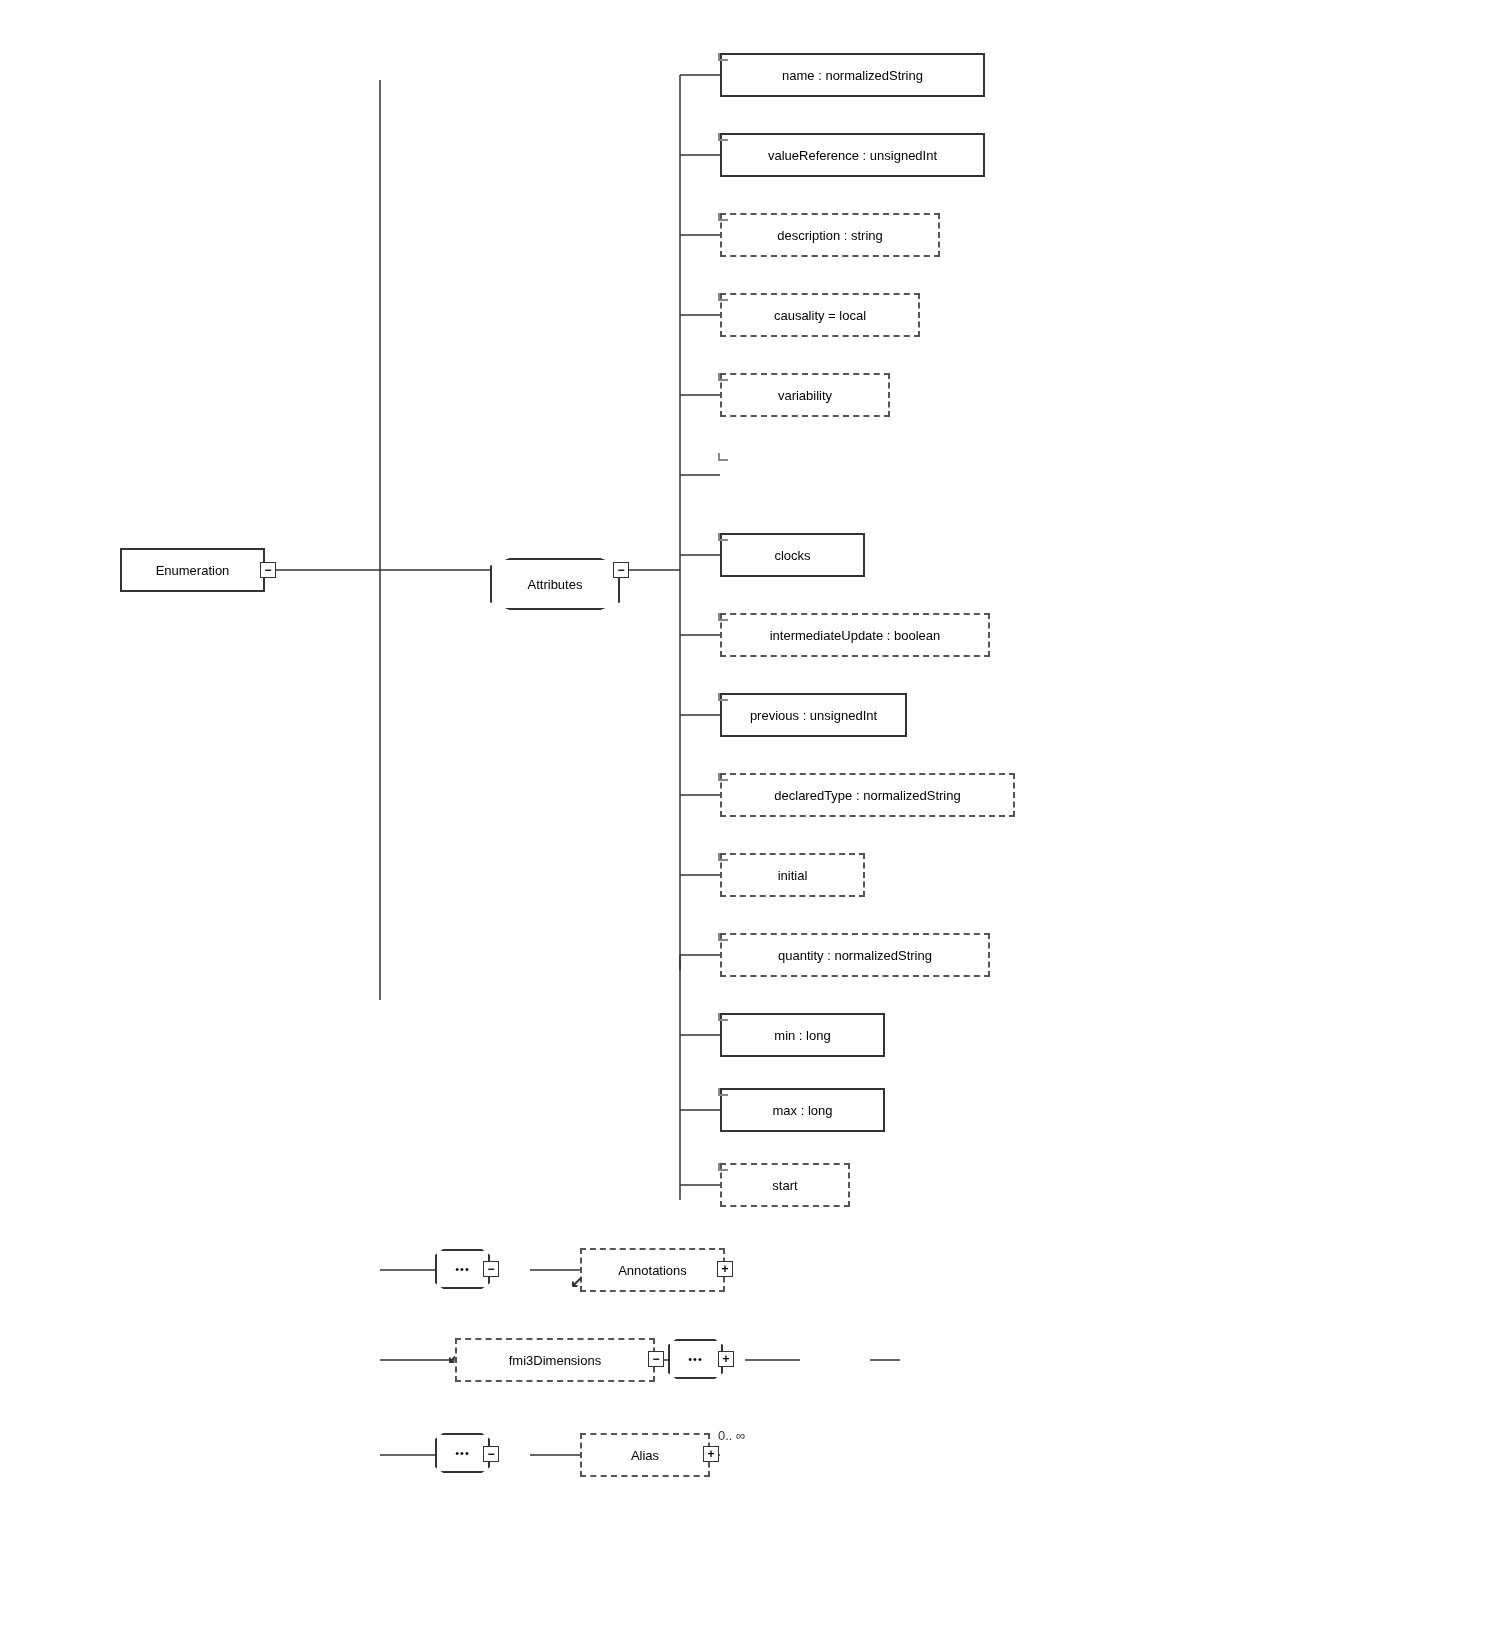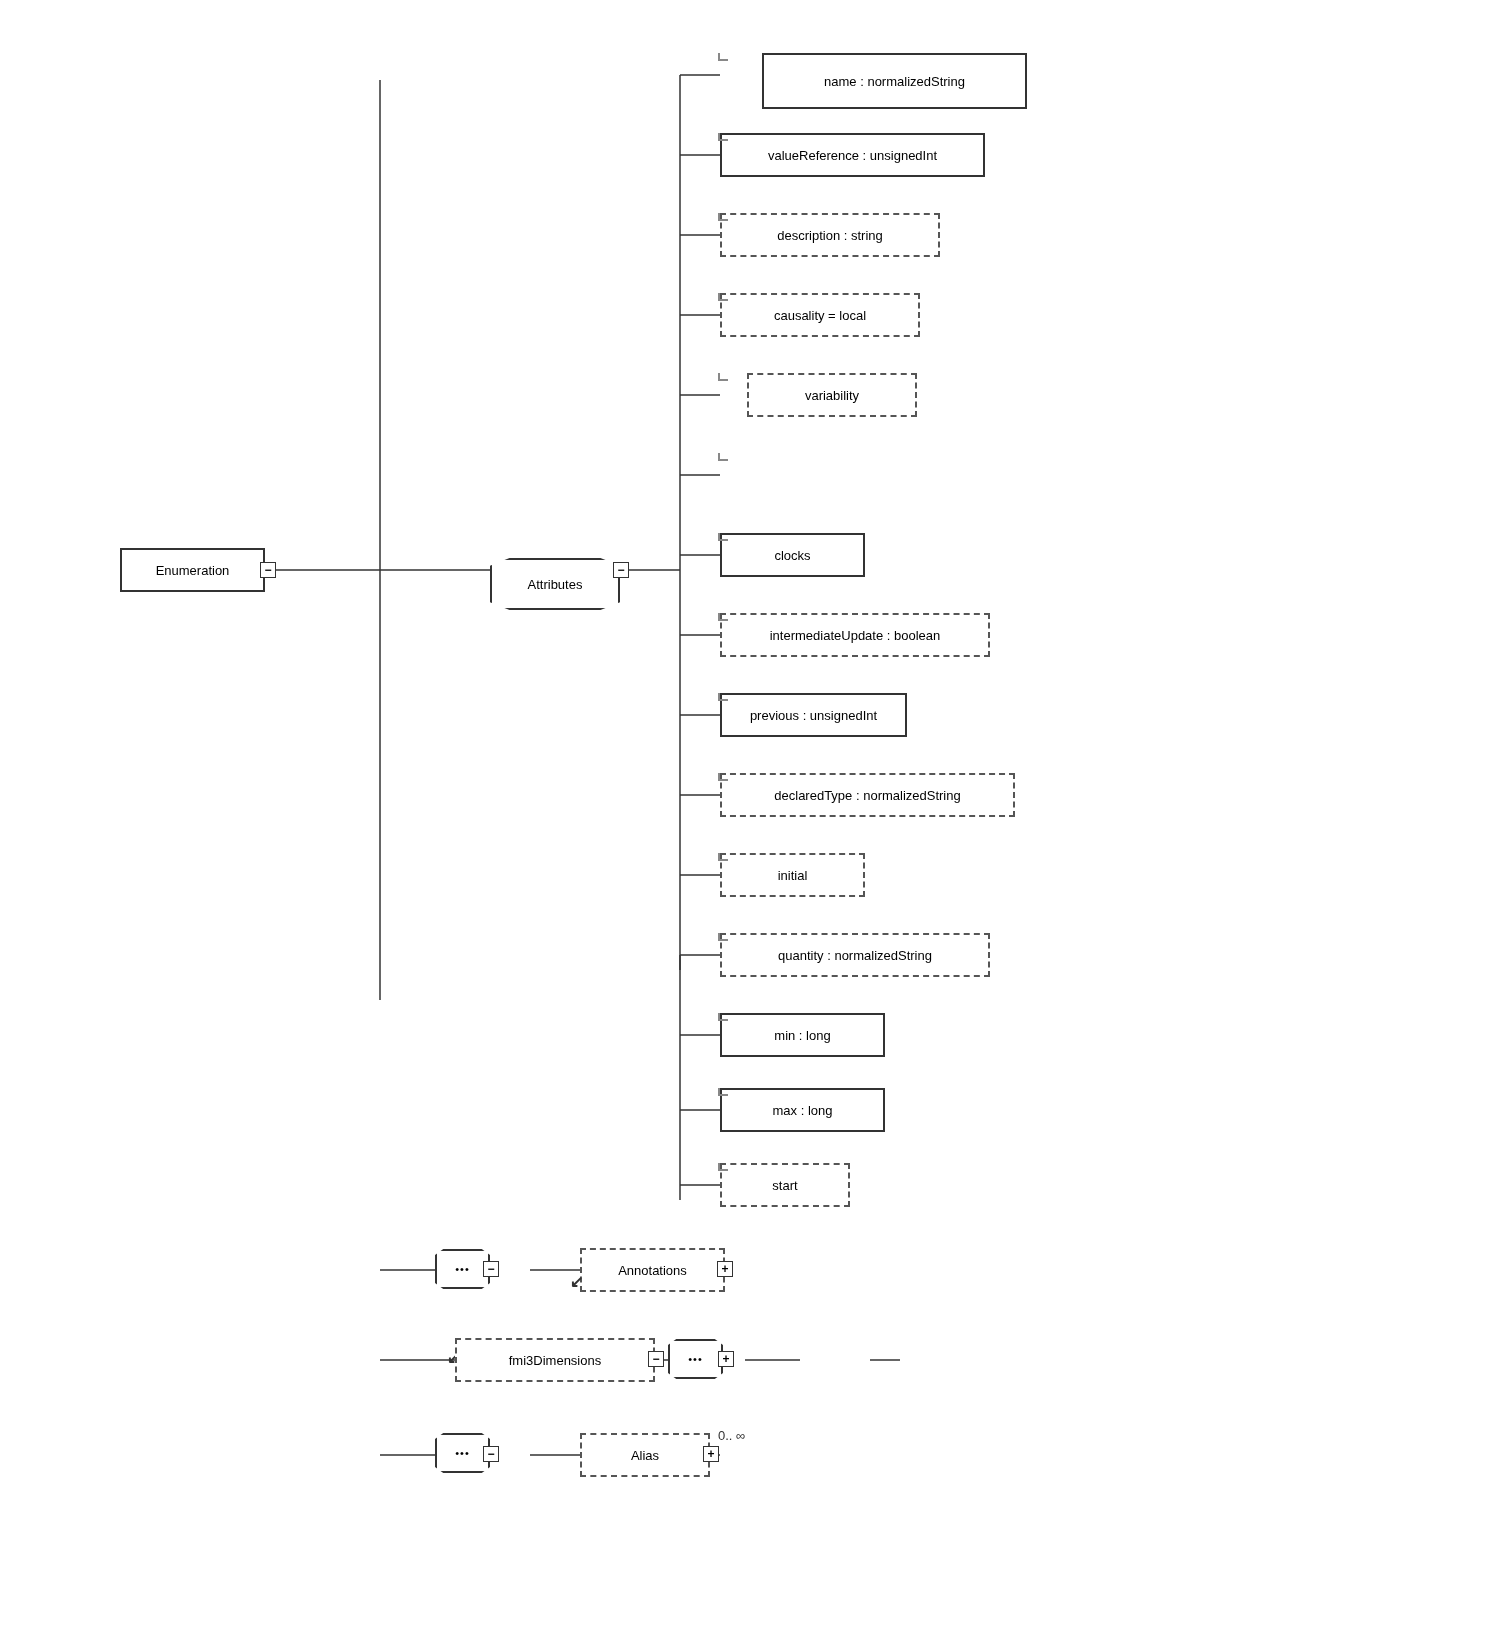--- a/index.html
+++ b/index.html
@@ -182,42 +182,42 @@
   </div>
 
   <div class="node octagon" style="left:490px; top:558px; width:130px; height:52px;">
     <span style="z-index:2; position:relative;">Attributes</span>
   </div>
 
   <div class="minus-btn" style="left:613px; top:562px;">
     <span>−</span>
   </div>
 
-  <div class="node rect-solid" style="left:720px; top:53px; width:265px; height:56px; padding:0 10px;margin-left:42px;">
+  <div class="node rect-solid" style="left:720px; top:53px; width:265px; height:44px; padding:0 10px;">
     <span>name : normalizedString</span>
   </div>
 
   <div style="position:absolute; left:718px; top:53px; width:10px; height:8px; border-left:2px dashed #888; border-bottom:2px dashed #888;"></div>
 
   <div class="node rect-solid" style="left:720px; top:133px; width:265px; height:44px; padding:0 10px;">
     <span>valueReference : unsignedInt</span>
   </div>
   <div style="position:absolute; left:718px; top:133px; width:10px; height:8px; border-left:2px dashed #888; border-bottom:2px dashed #888;"></div>
 
   <div class="node rect-dashed" style="left:720px; top:213px; width:220px; height:44px; padding:0 10px;">
     <span>description : string</span>
   </div>
   <div style="position:absolute; left:718px; top:213px; width:10px; height:8px; border-left:2px solid #888; border-bottom:2px solid #888;"></div>
 
   <div class="node rect-dashed" style="left:720px; top:293px; width:200px; height:44px; padding:0 10px;">
     <span>causality = local</span>
   </div>
   <div style="position:absolute; left:718px; top:293px; width:10px; height:8px; border-left:2px solid #888; border-bottom:2px solid #888;"></div>
 
-  <div class="node rect-dashed" style="left:747px; top:373px; width:170px; height:44px; padding:0 10px;text-align:center;">
+  <div class="node rect-dashed" style="left:720px; top:373px; width:170px; height:44px; padding:0 10px;text-align:center;">
     <span>variability</span>
   </div>
   <div style="position:absolute; left:718px; top:373px; width:10px; height:8px; border-left:2px solid #888; border-bottom:2px solid #888;"></div>
 
   <div style="position:absolute; left:718px; top:453px; width:10px; height:8px; border-left:2px solid #888; border-bottom:2px solid #888;"></div>
 
   <div class="node rect-solid" style="left:720px; top:533px; width:145px; height:44px; padding:0 10px;">
     <span>clocks</span>
   </div>
   <div style="position:absolute; left:718px; top:533px; width:10px; height:8px; border-left:2px solid #888; border-bottom:2px solid #888;"></div>

